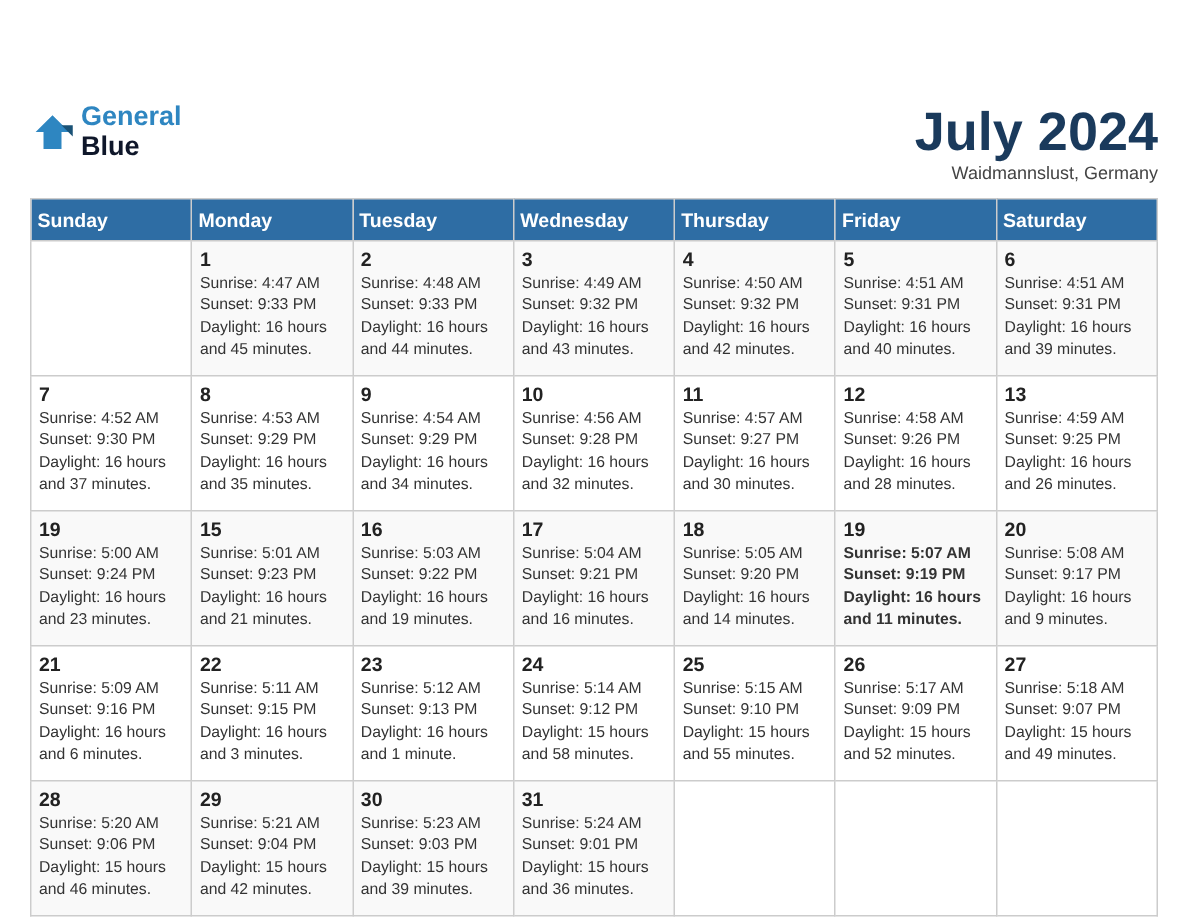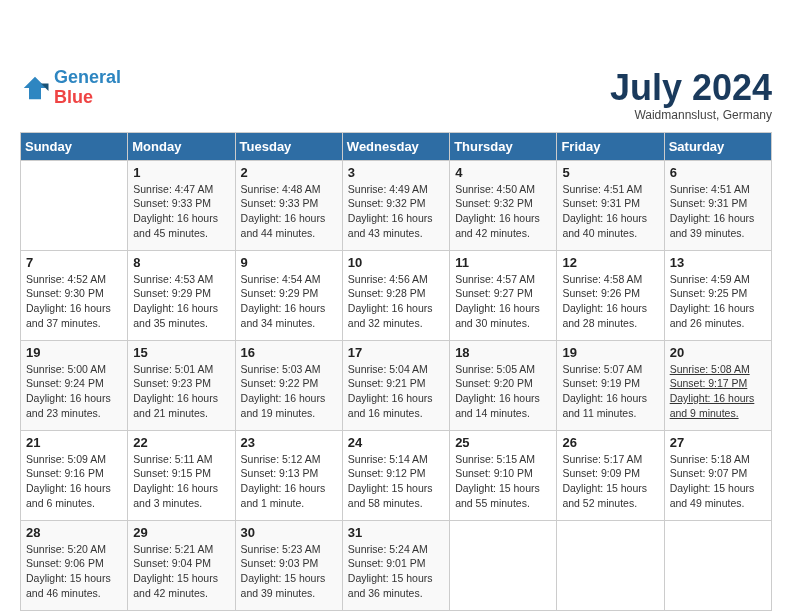--- a/index.html
+++ b/index.html
@@ -94,21 +94,21 @@
 <body>
 
 <div class="header">
   <div class="logo">
     <svg class="logo-icon" viewBox="0 0 40 40">
       <polygon points="20,5 35,20 28,20 28,35 12,35 12,20 5,20" fill="#2e86c1"></polygon>
       <polygon points="28,14 38,14 38,24" fill="#1a5276"></polygon>
     </svg>
     <div class="logo-text">
       <div><span>General</span></div>
-      <div><span style="color:#ef4444">Blue</span></div>
+      <div><span style="color:#0f172a">Blue</span></div>
     </div>
   </div>
   <div class="title-block">
     <div class="calendar-title">July 2024</div>
     <div class="calendar-subtitle">Waidmannslust, Germany</div>
   </div>
 </div>
 
 <table>
   <thead>
@@ -250,28 +250,28 @@
         </td>
         <td>
           <span class="day-number">18</span>
           <div class="day-info" style="white-space: pre-line;">Sunrise: 5:05 AM
 Sunset: 9:20 PM
 Daylight: 16 hours
 and 14 minutes.</div>
         </td>
         <td>
           <span class="day-number">19</span>
-          <div class="day-info" style="white-space: pre-line;">Sunrise: 5:07 AM
+          <div class="day-info" style="white-space: pre-line; font-weight: bold;">Sunrise: 5:07 AM
 Sunset: 9:19 PM
 Daylight: 16 hours
 and 11 minutes.</div>
         </td>
         <td>
           <span class="day-number">20</span>
-          <div class="day-info" style="white-space: pre-line; text-decoration: underline;">Sunrise: 5:08 AM
+          <div class="day-info" style="white-space: pre-line;">Sunrise: 5:08 AM
 Sunset: 9:17 PM
 Daylight: 16 hours
 and 9 minutes.</div>
         </td>
       </tr>
       <tr>
         <td>
           <span class="day-number">21</span>
           <div class="day-info" style="white-space: pre-line;">Sunrise: 5:09 AM
 Sunset: 9:16 PM

